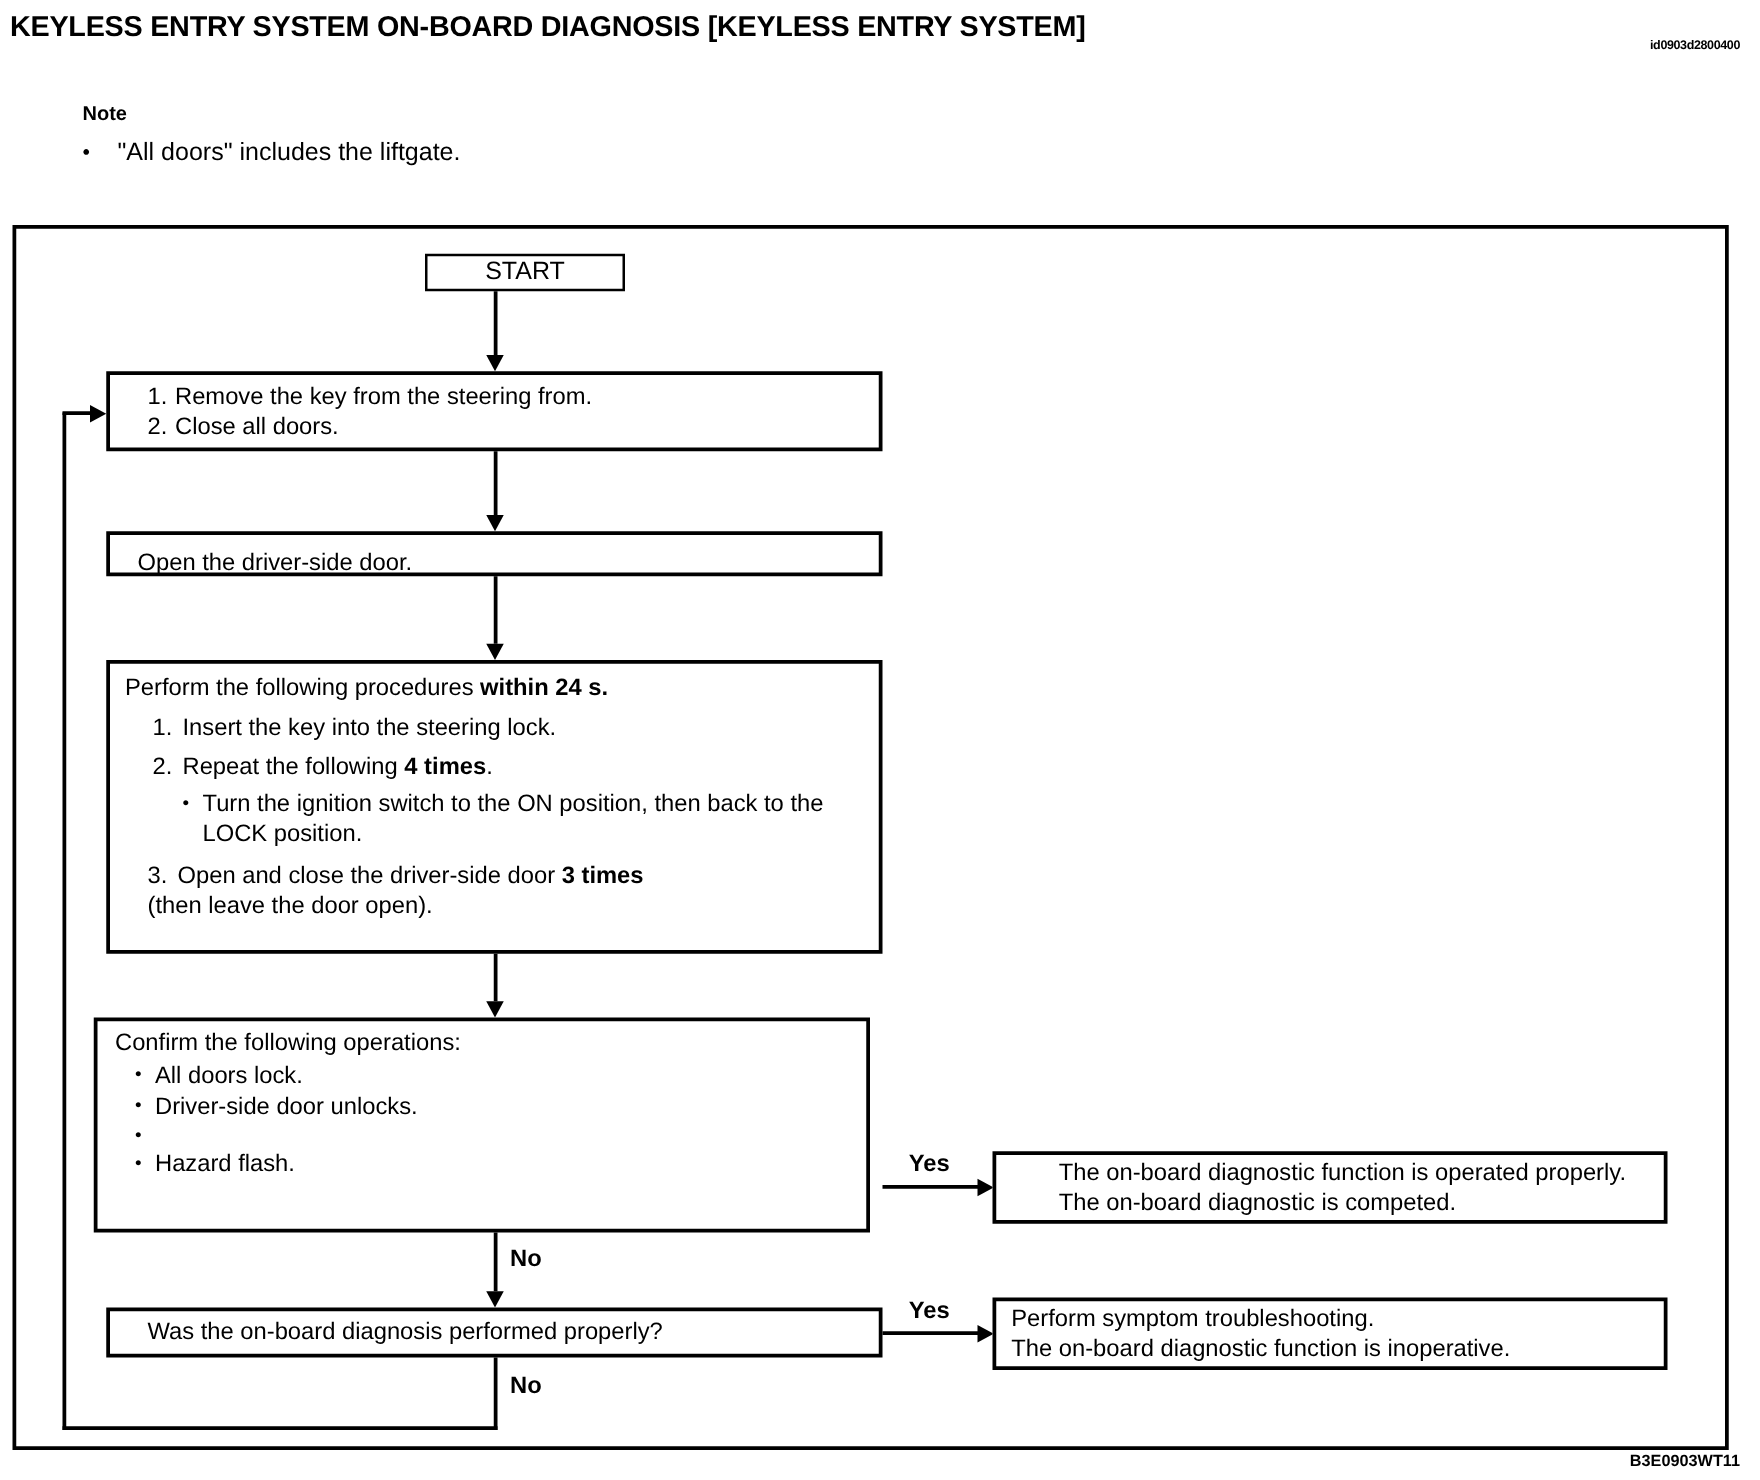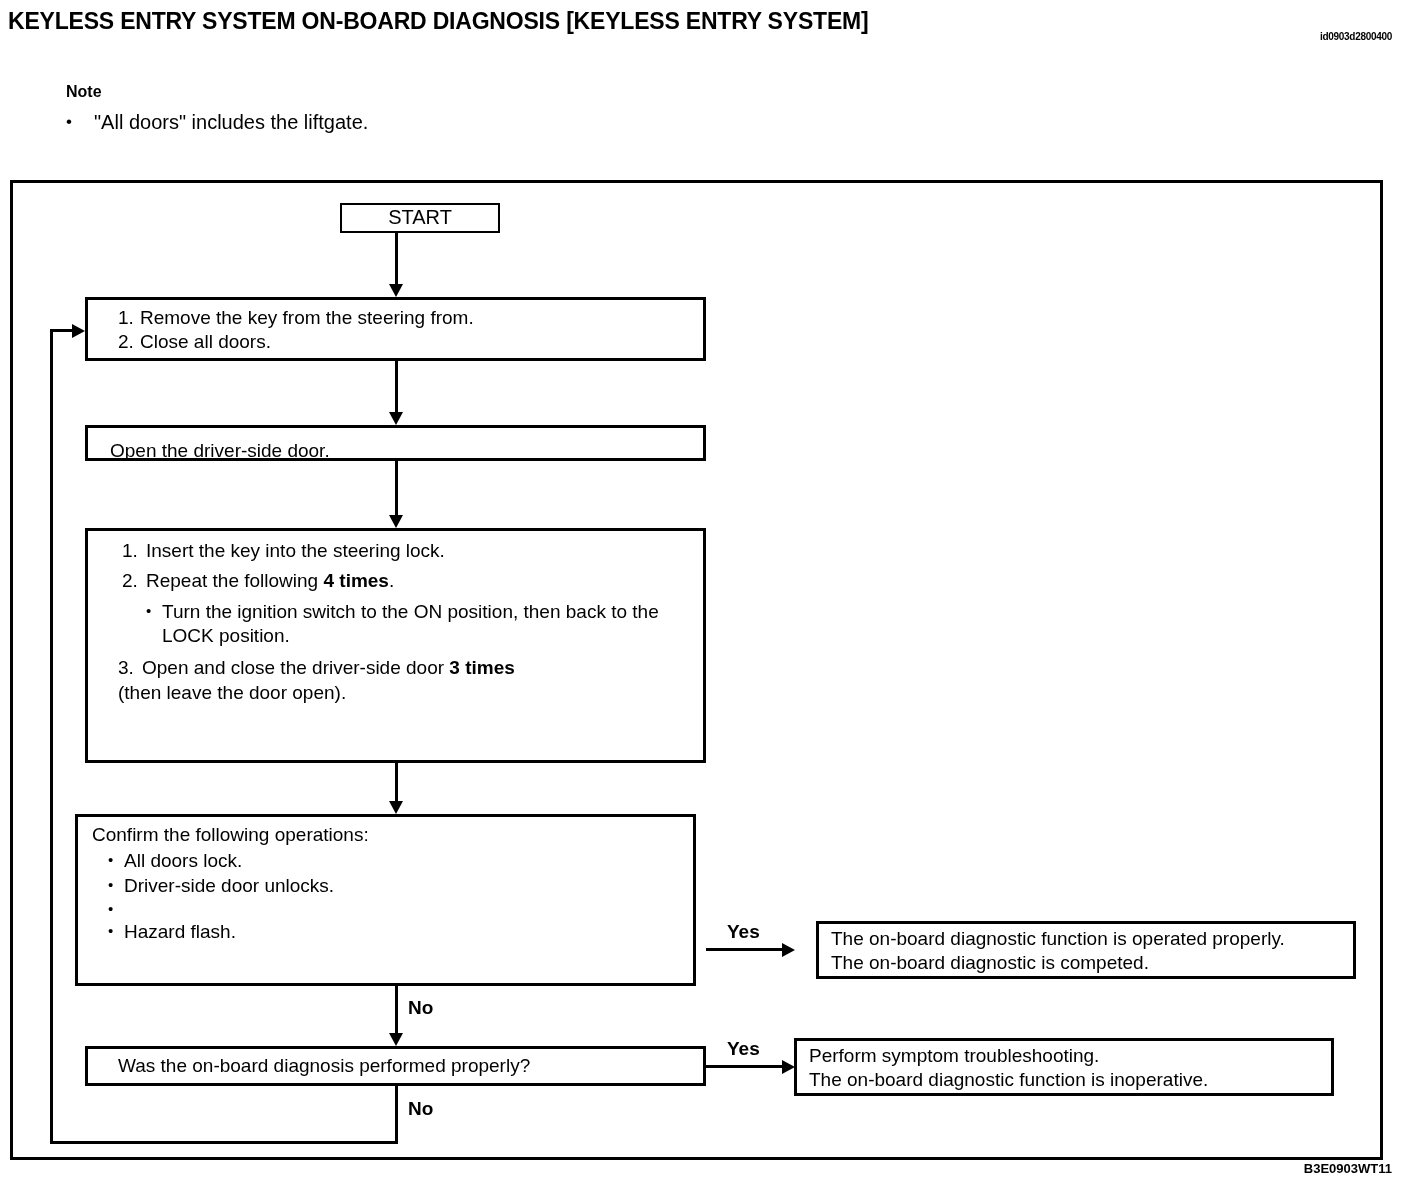--- a/index.html
+++ b/index.html
@@ -187,24 +187,25 @@
     left: 85px;
     top: 1046px;
     width: 621px;
     height: 40px;
     display: flex;
     align-items: center;
   }
   #box-was-performed .inner { padding: 0 0 0 30px; }
 
   #box-result-ok {
-    left: 816px;
+    left: 794px;
     top: 921px;
     width: 540px;
     height: 58px;
+    padding-left: 38px;
   }
   #box-result-ok .inner { padding: 3px 8px 3px 12px; }
 
   #box-result-bad {
     left: 794px;
     top: 1038px;
     width: 540px;
     height: 58px;
   }
   #box-result-bad .inner { padding: 3px 8px 3px 12px; }
@@ -285,20 +286,23 @@
 
 <div class="fbox" id="box-open-door">
   <div class="inner">Open the driver-side door.</div>
 </div>
 
 <div class="vline" style="left:395px; top:461px; height:54px;"></div>
 <div class="arrow-down" style="left:389px; top:515px;"></div>
 
 <div class="fbox" id="box-procedure">
   <div class="inner">
+    <div class="p-head">
+      <span>Perform the following procedures </span><strong>within 24 s.</strong>
+    </div>
     <div class="p-item">
       <span class="num">1.</span>
       <span>Insert the key into the steering lock.</span>
     </div>
     <div class="p-item">
       <span class="num">2.</span>
       <span><span>Repeat the following </span><strong>4 times</strong><span>.</span></span>
     </div>
     <div class="p-sub">
       <span class="dot">•</span>

